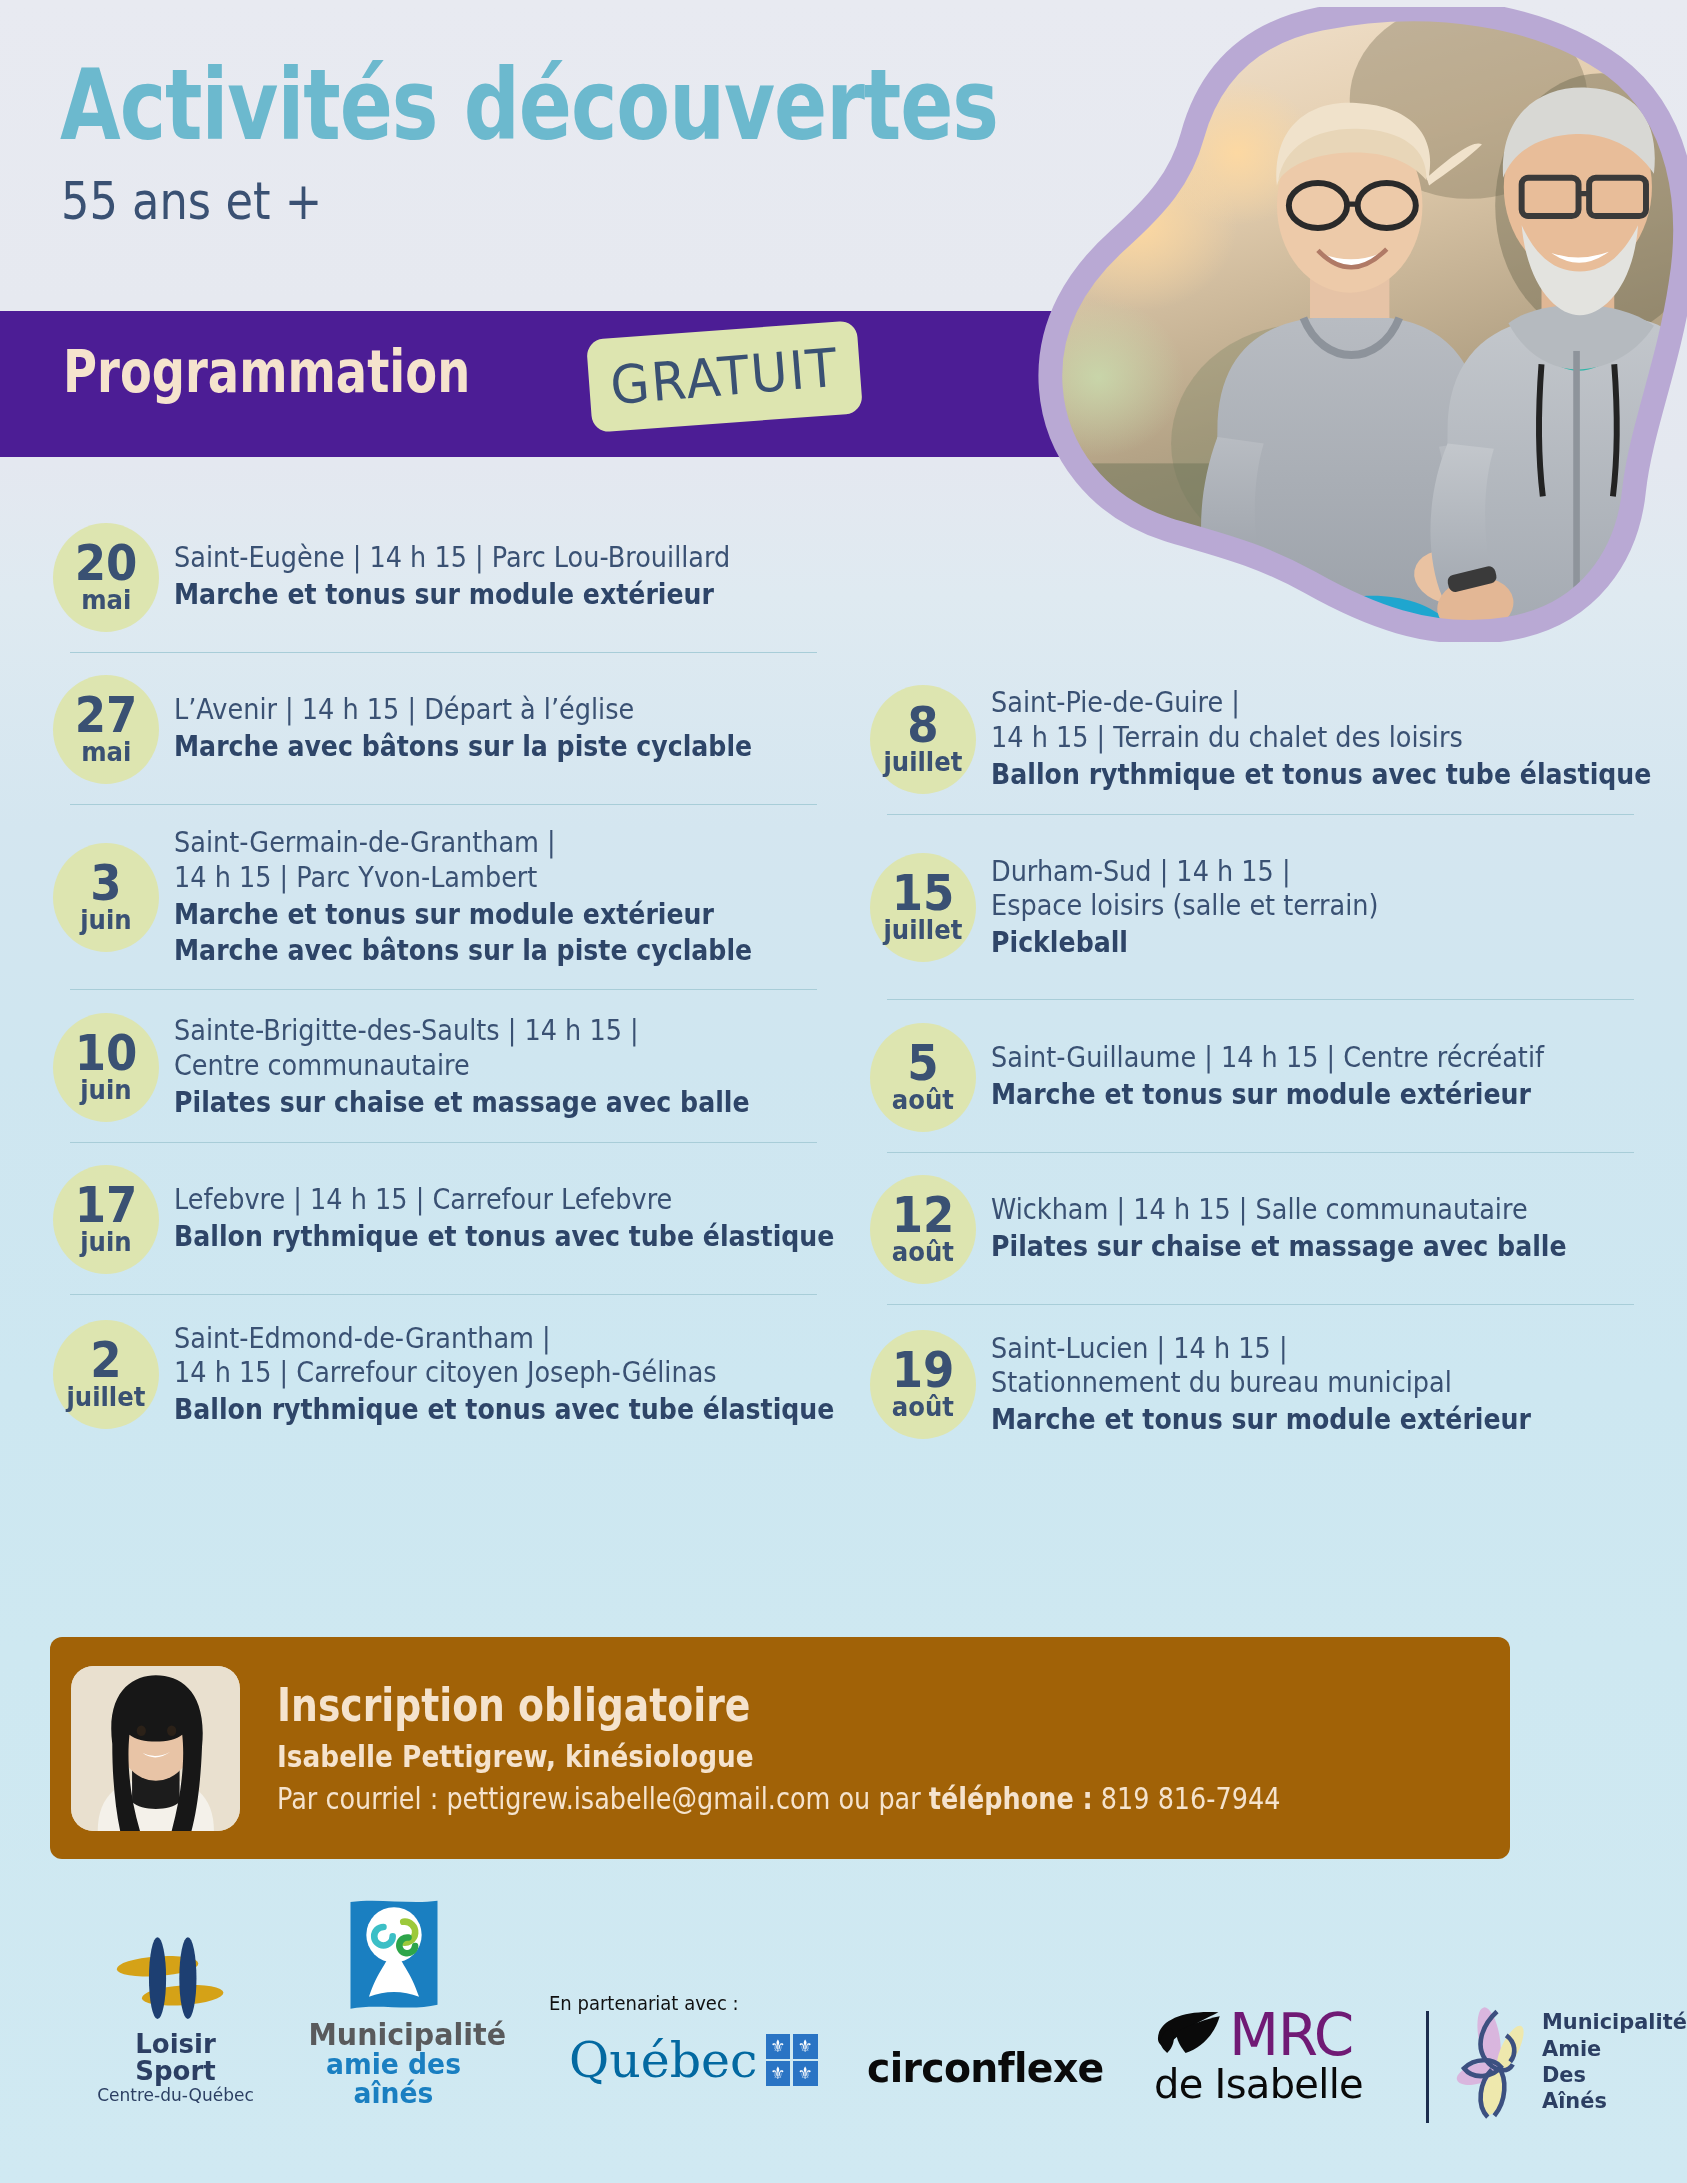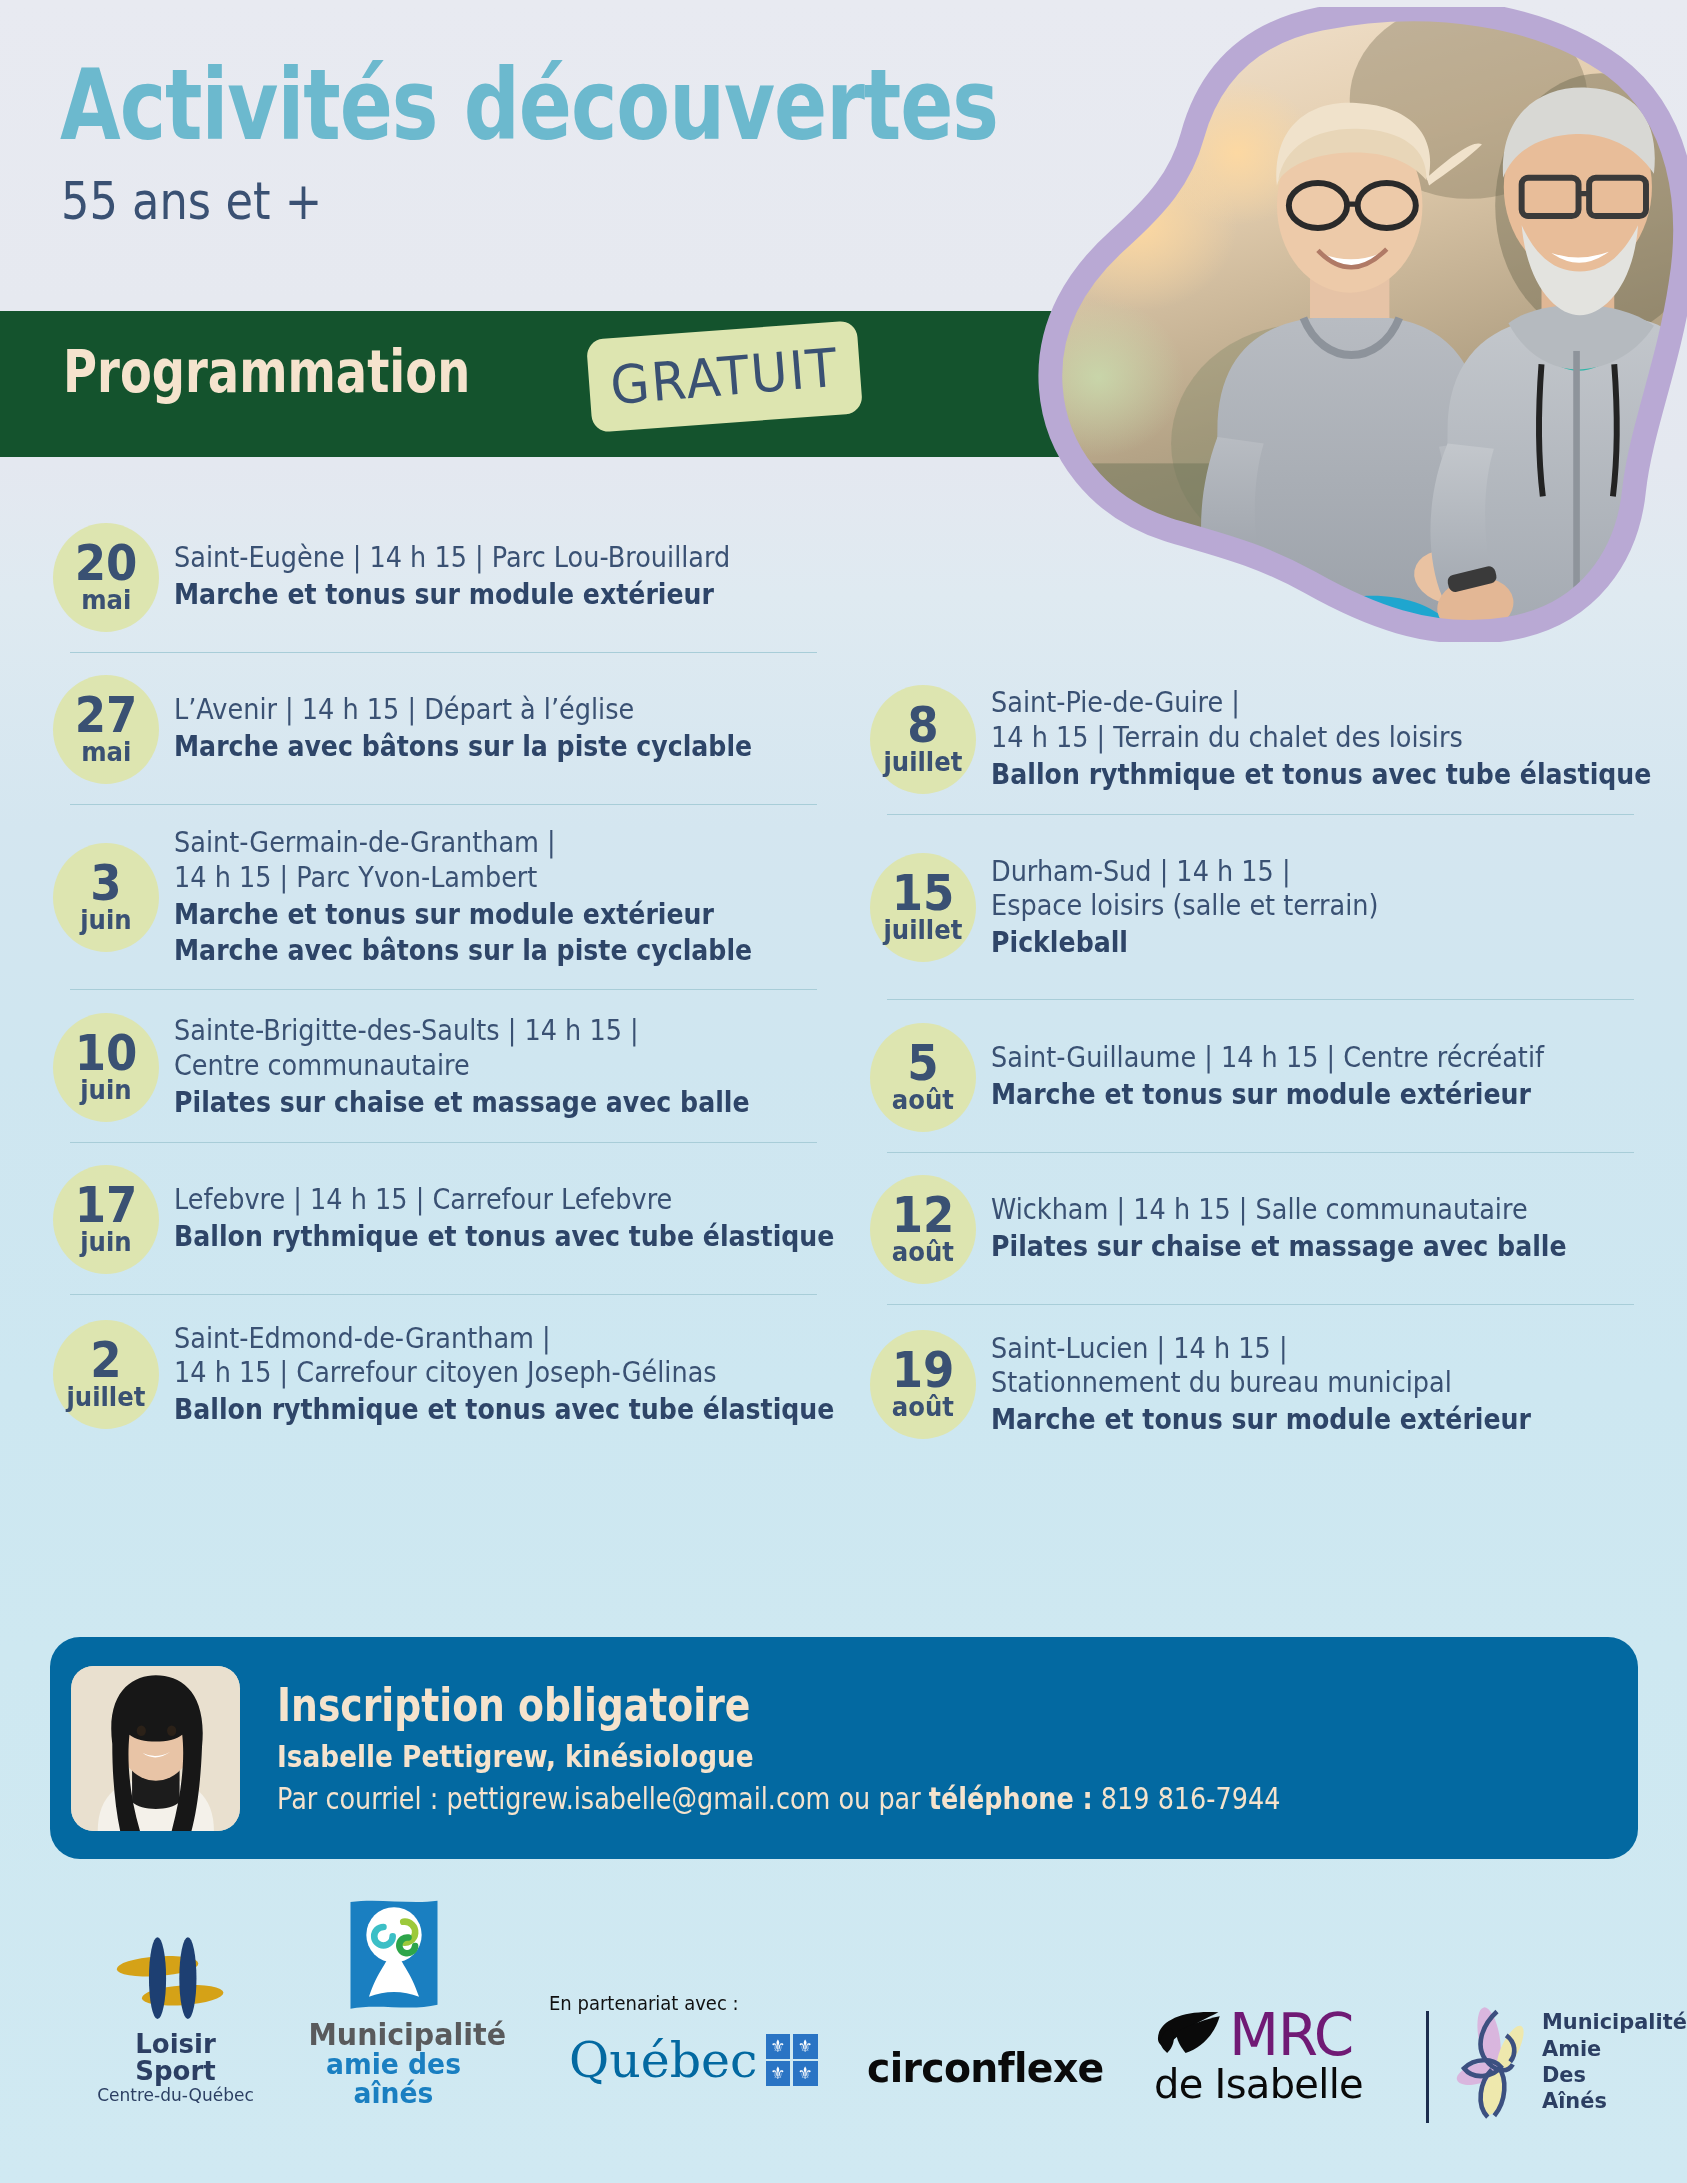--- a/index.html
+++ b/index.html
@@ -62,21 +62,21 @@
     left:1019px; top:6.6px;
     width:668px; height:635px;
     z-index:5;
   }
   .blob-wrap svg { display:block; width:100%; height:100%; }
 
   
   .prog-banner {
     position:absolute; left:0; top:311px;
     width:1059px; height:146px;
-    background:#14532d;
+    background:#4c1d95;
     z-index:2;
   }
   .prog-banner .prog-label {
     position:absolute; left:63px; top:32px;
     font-family:"DejaVu Sans", sans-serif;
     font-weight:700;
     font-size:58px;
     color:#f5e3cd;
     transform:scaleX(0.80);
     transform-origin:left center;
@@ -170,23 +170,23 @@
     transform:scaleX(0.87);
     transform-origin:left center;
     white-space:nowrap;
     margin-top:1.3px;
   }
 
   
   .inscription {
     position:absolute;
     left:50px; top:1637px;
-    width:1588px; height:222px;
-    background:#0369a1;
-    border-radius:30px;
+    width:1460px; height:222px;
+    background:#a16207;
+    border-radius:12px;
     display:flex; align-items:center;
     z-index:3;
   }
   .portrait {
     flex:0 0 auto;
     width:169px; height:165px;
     margin-left:21px;
     border-radius:22.5px;
     overflow:hidden;
     background:#e9e0cf;

